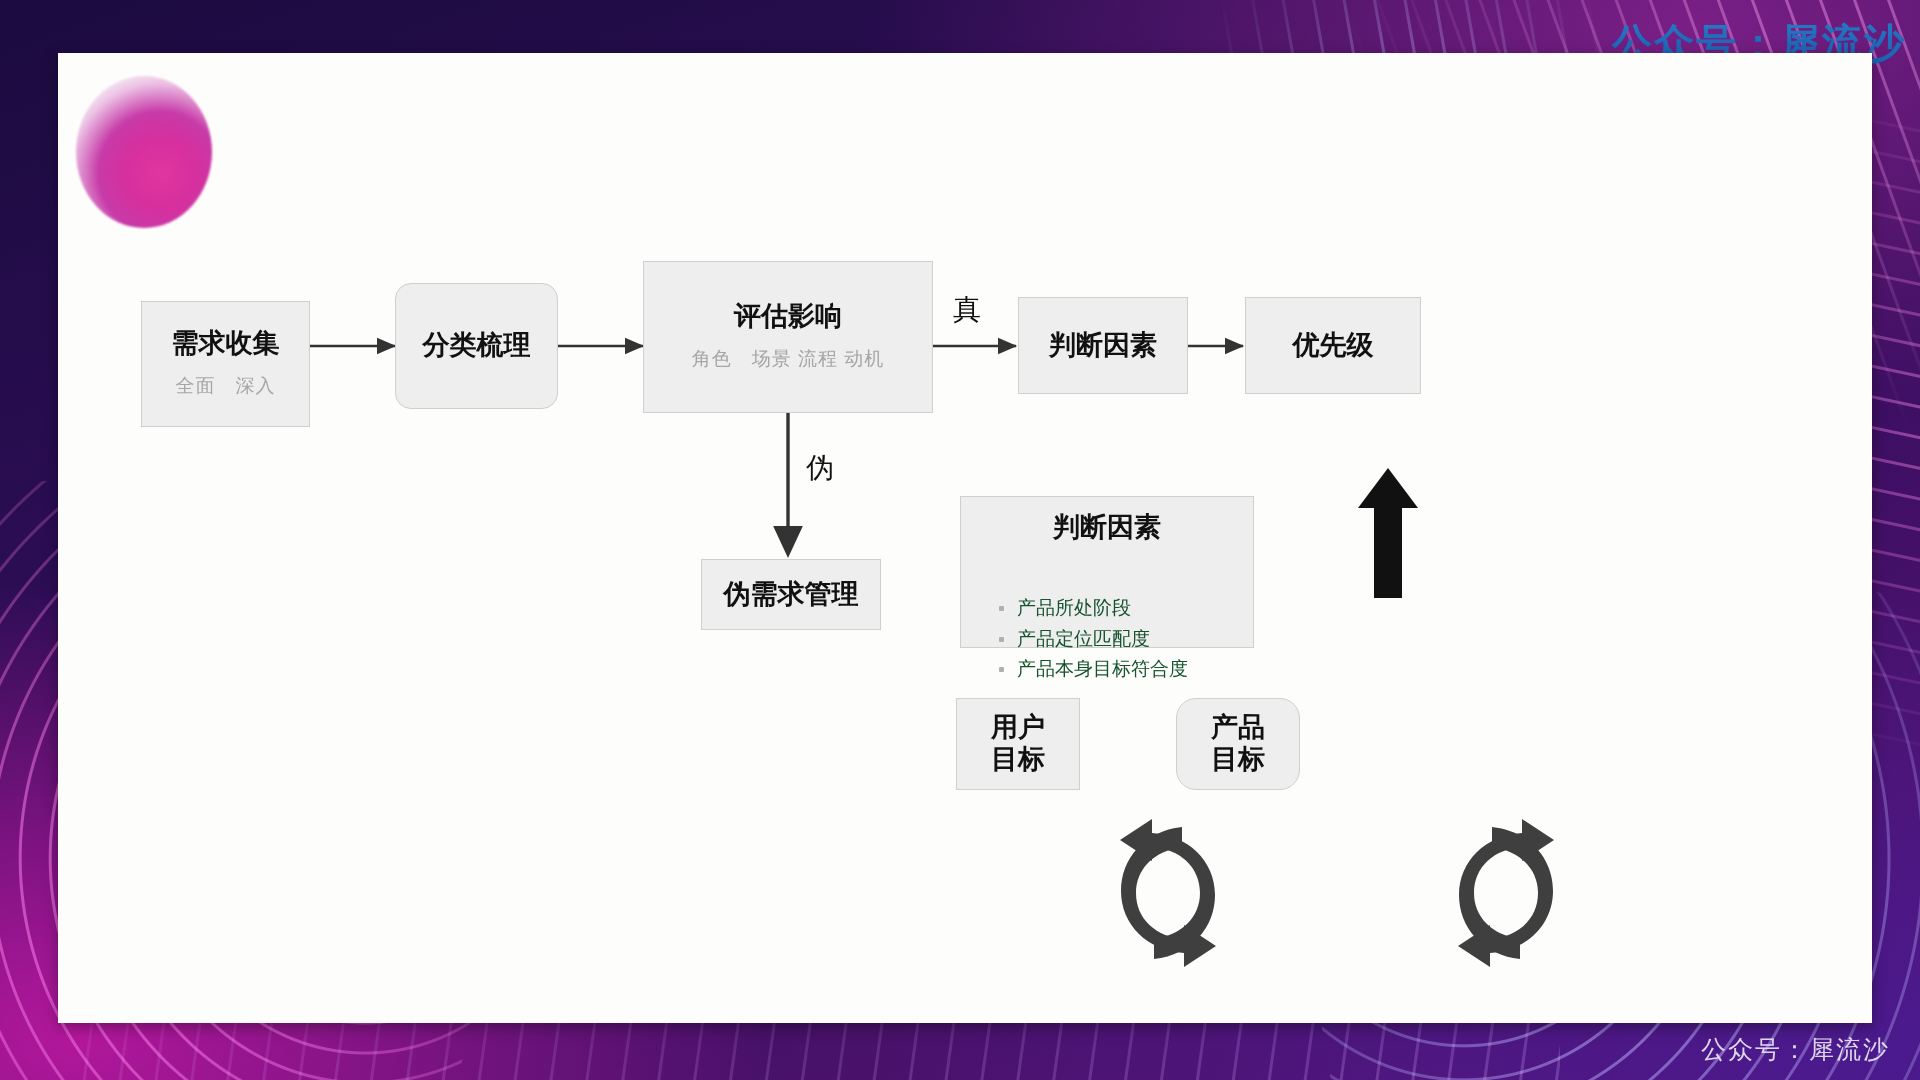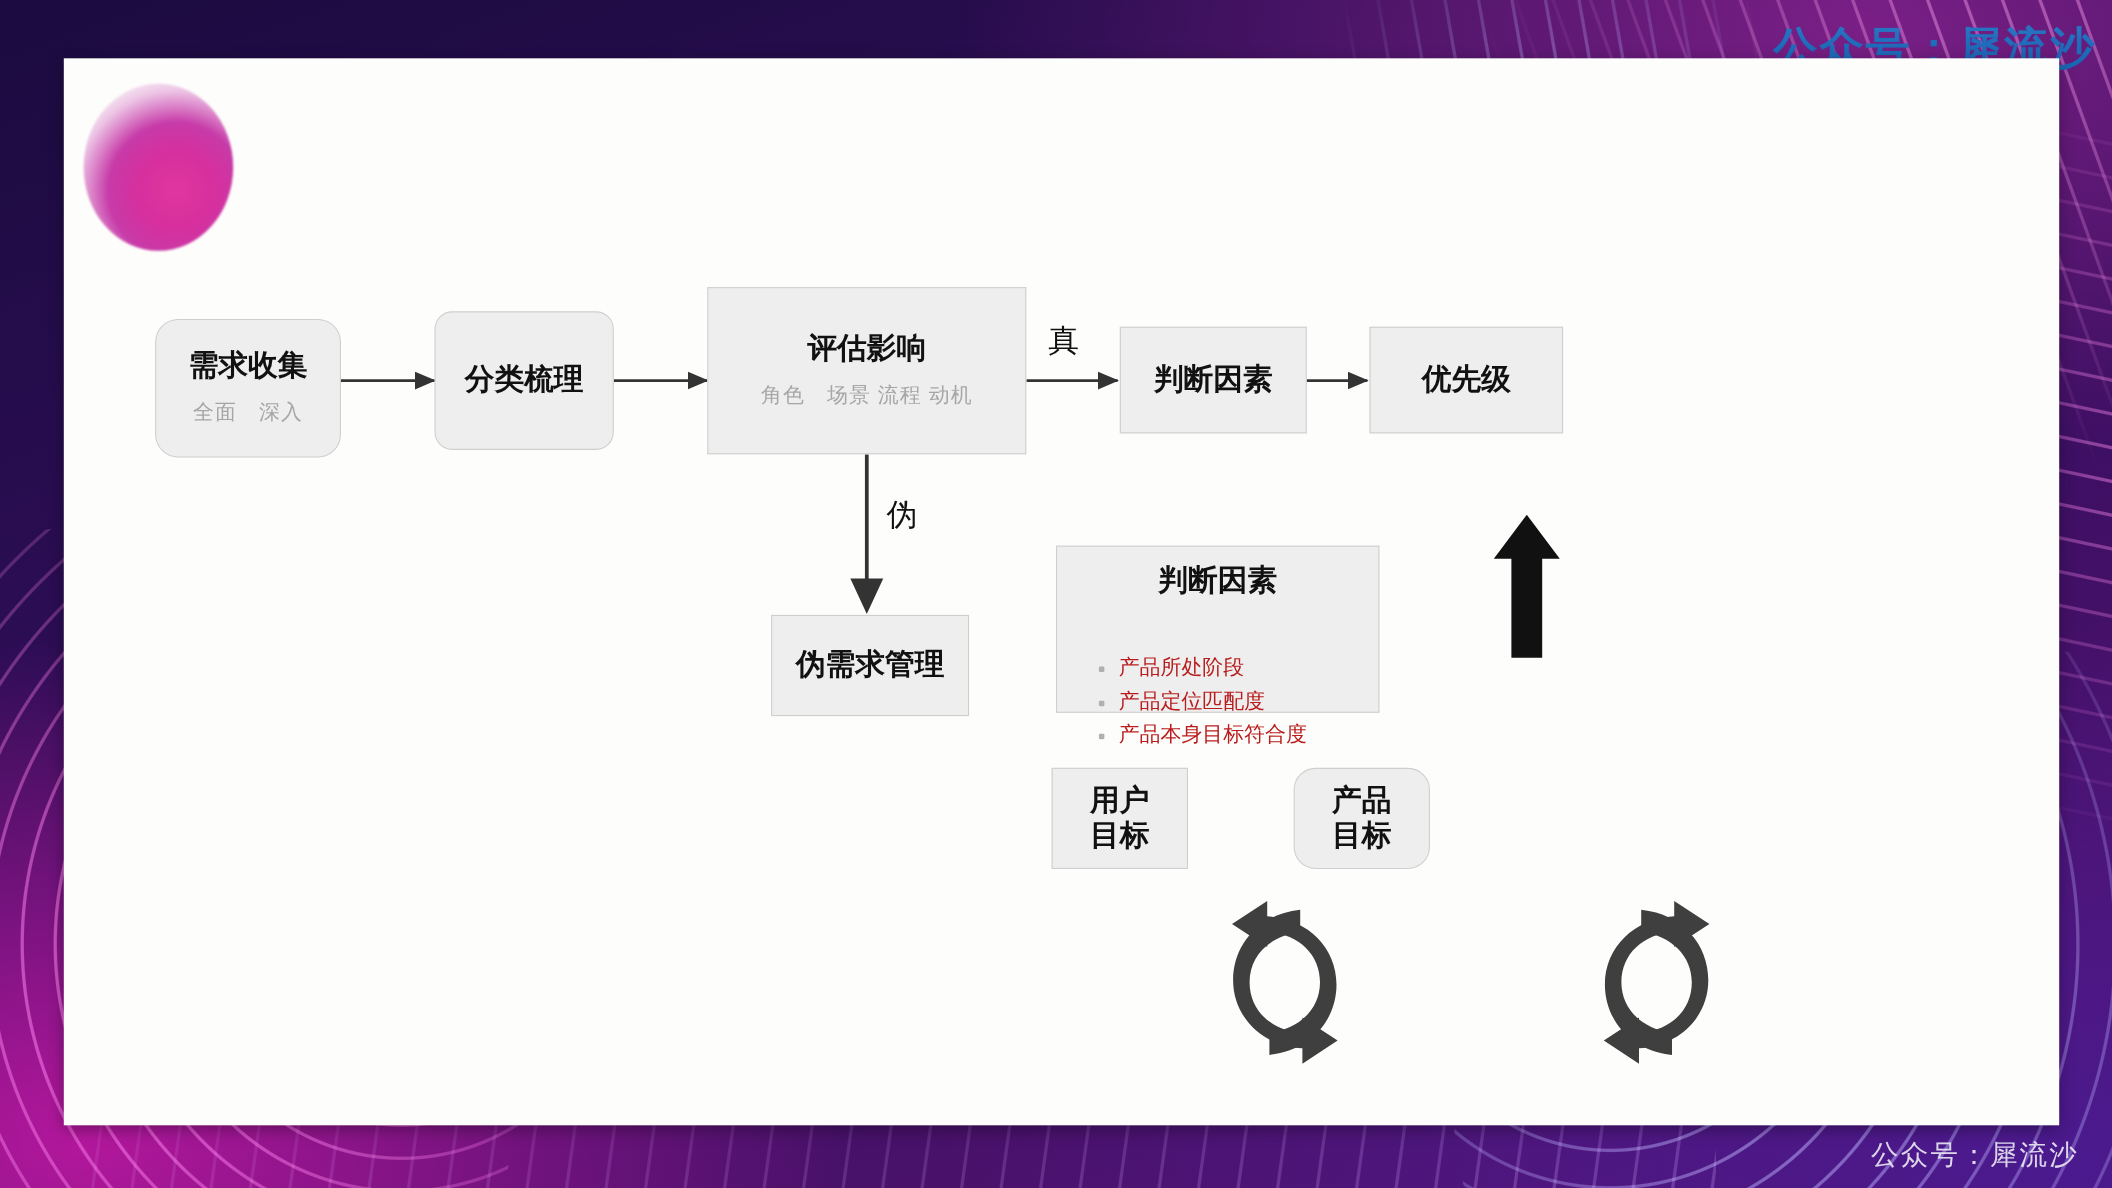--- a/index.html
+++ b/index.html
@@ -188,21 +188,21 @@
     gap: 40px;
   }
   .node.factors .title { align-self: center; font-size: 27px; }
   .node.factors ul {
     margin: 8px 0 0 0;
     padding: 0 0 0 16px;
     list-style: none;
   }
   .node.factors li {
     font-size: 19px;
-    color: #b91c1c;
+    color: #14532d;
     line-height: 1.62;
     position: relative;
     padding-left: 20px;
     white-space: nowrap;
     text-align: left;
   }
   .node.factors li::before {
     content: "";
     position: absolute;
     left: 2px;
@@ -327,21 +327,21 @@
           <path d="M1124 774
                    C1086 778 1063 806 1063 838
                    C1063 872 1090 898 1126 900
                    L1126 914 L1158 893 L1126 872 L1126 886
                    C1098 884 1078 866 1078 840
                    C1078 816 1096 798 1124 794
                    Z" fill="#3f3f3f"></path>
         </g>
       </svg>
 
-      <div class="node tall" style="left:83px;  top:237px; width:169px; height:126px;border-radius:21px;">
+      <div class="node tall" style="left:83px;  top:248px; width:169px; height:126px;">
         <div class="title">需求收集</div>
         <div class="sub">全面　深入</div>
       </div>
 
       <div class="node" style="left:337px; top:230px; width:163px; height:126px;border-radius:16px;">
         <div class="title">分类梳理</div>
       </div>
 
       <div class="node tall" style="left:585px; top:208px; width:290px; height:152px;">
         <div class="title">评估影响</div>
@@ -349,21 +349,21 @@
       </div>
 
       <div class="node" style="left:960px; top:244px; width:170px; height:97px;">
         <div class="title">判断因素</div>
       </div>
 
       <div class="node" style="left:1187px; top:244px; width:176px; height:97px;">
         <div class="title">优先级</div>
       </div>
 
-      <div class="node" style="left:643px; top:506px; width:180px; height:92px;">
+      <div class="node" style="left:643px; top:506px; width:180px; height:71px;">
         <div class="title">伪需求管理</div>
       </div>
 
       <div class="node factors" style="left:902px; top:443px; width:294px; height:152px;">
         <div class="title">判断因素</div>
         <ul>
           <li>产品所处阶段</li>
           <li>产品定位匹配度</li>
           <li>产品本身目标符合度</li>
         </ul>

